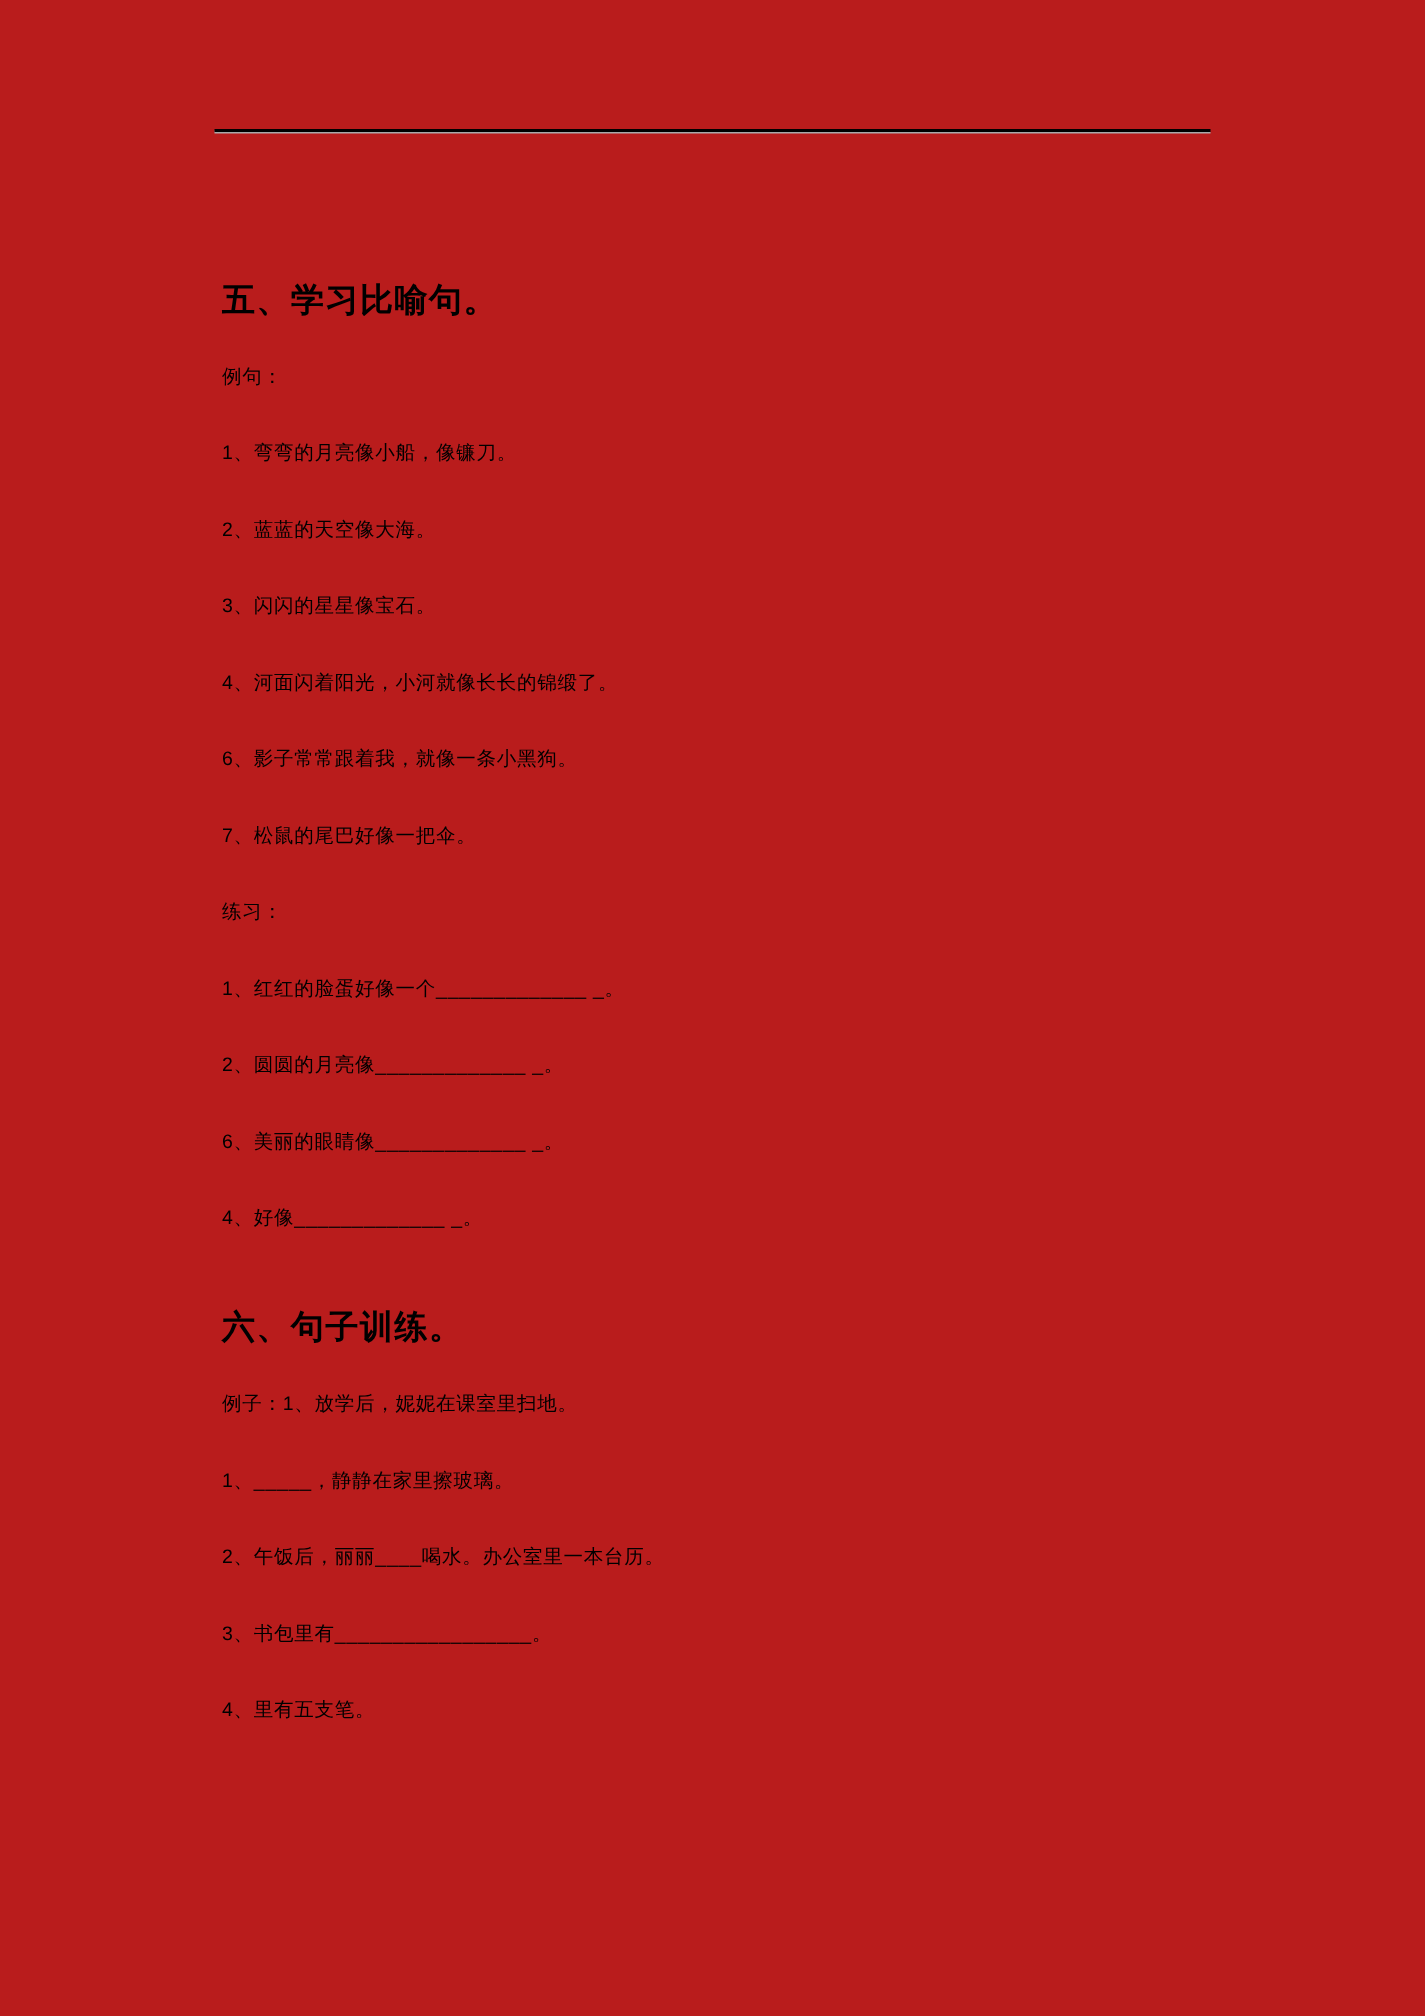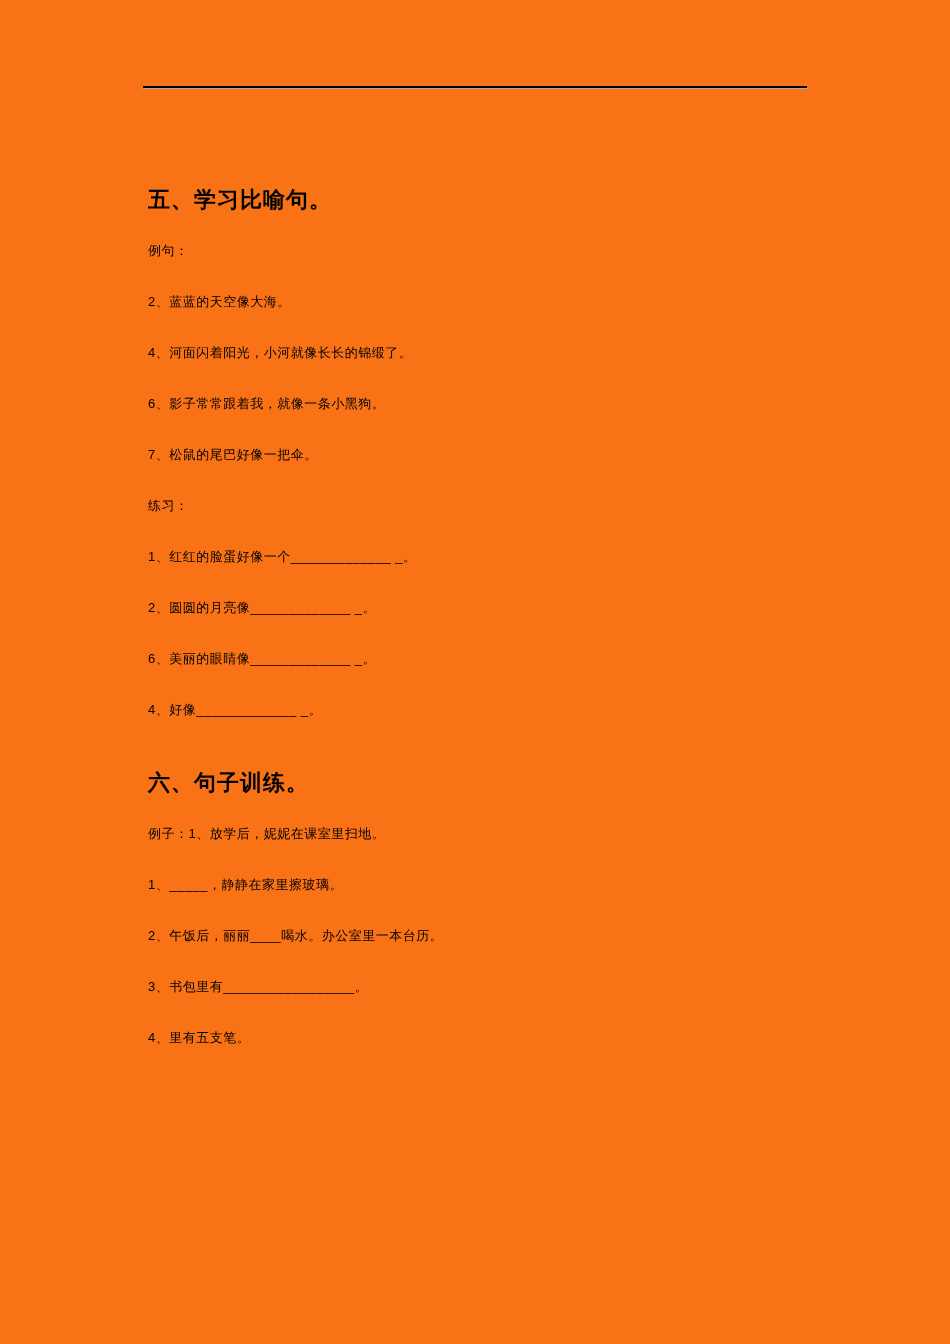--- a/index.html
+++ b/index.html
@@ -5,21 +5,21 @@
   * { box-sizing: border-box; }
   html, body {
     margin: 0;
     padding: 0;
     background: #ffffff;
   }
   .page {
     position: relative;
     width: 950px;
     height: 1344px;
-    background: #f97316;
+    background: #b91c1c;
     overflow: hidden;
     font-family: "Liberation Sans", "DejaVu Sans", sans-serif;
     color: #000000;
   }
   .header-rule {
     position: absolute;
     top: 86px;
     left: 143px;
     width: 664px;
     height: 0;
@@ -55,21 +55,23 @@
 <div class="page">
 
   <div class="header-rule"></div>
 
   <div class="content">
 
     <p class="heading">五、学习比喻句。</p>
 
     <p>例句：</p>
 
+    <p>1、弯弯的月亮像小船，像镰刀。</p>
     <p>2、蓝蓝的天空像大海。</p>
+    <p>3、闪闪的星星像宝石。</p>
     <p>4、河面闪着阳光，小河就像长长的锦缎了。</p>
     <p>6、影子常常跟着我，就像一条小黑狗。</p>
     <p>7、松鼠的尾巴好像一把伞。</p>
 
     <p>练习：</p>
 
     <p>1、红红的脸蛋好像一个_____________ _。</p>
     <p>2、圆圆的月亮像_____________ _。</p>
     <p>6、美丽的眼睛像_____________ _。</p>
     <p>4、好像_____________ _。</p>

